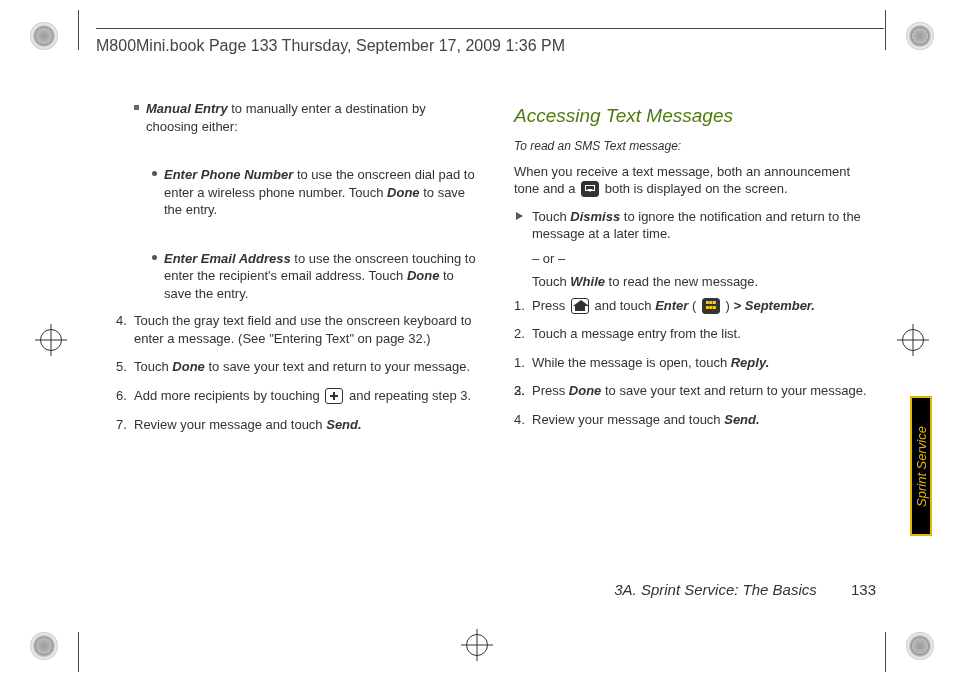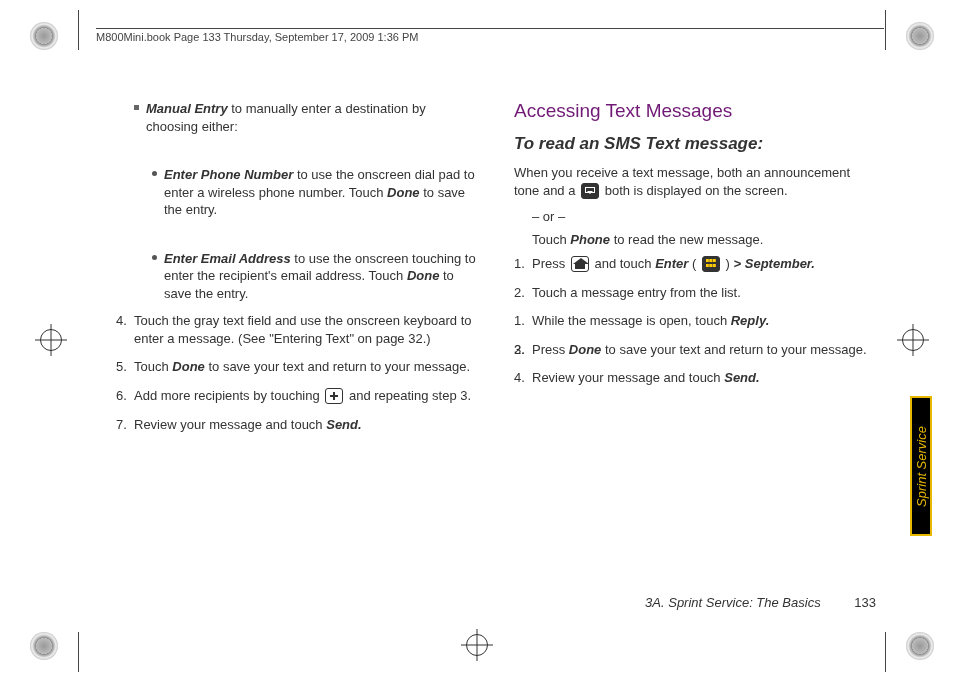--- a/index.html
+++ b/index.html
@@ -26,58 +26,58 @@
   .reg-target:before, .reg-target:after {
     content: ""; position: absolute; background: #333;
   }
   .reg-target:before { left: 50%; top: -6px; bottom: -6px; width: 1px; transform: translateX(-0.5px); }
   .reg-target:after  { top: 50%; left: -6px; right: -6px; height: 1px; transform: translateY(-0.5px); }
   .crop-line { position: absolute; background: #444; }
   .header-bar {
     position: absolute;
     left: 96px; right: 70px; top: 28px; height: 20px;
     border-top: 1px solid #444;
-    font-size: 11px; color: #444;
-    padding-top: 2px;
+    font-size: 16px; color: #444;
+    padding-top: 8px;
   }
   .page-area {
     position: absolute;
     left: 116px; top: 100px; width: 760px; height: 510px;
   }
-  .columns { display: flex; gap: 36px; }
+  .columns { display: flex; gap: 36px; align-items: center; }
   .col { flex: 1 1 0; }
   .entry { margin: 0 0 10px 0; line-height: 1.35; }
   .numlist { margin: 8px 0 0 0; padding: 0; list-style: none; }
   .numlist li { margin: 0 0 11px 0; line-height: 1.35; padding-left: 18px; position: relative; }
   .numlist li .num { position: absolute; left: 0; }
   .sub1 { padding-left: 30px; position: relative; margin-bottom: 10px; line-height: 1.35;}
   .sub1 .sq { position: absolute; left: 18px; top: 5px; width:5px; height:5px; background:#666; }
   .sub2 { padding-left: 48px; position: relative; margin-bottom:10px; line-height:1.35;margin-top:31px; }
   .sub2 .dot { position: absolute; left:36px; top:5px; width:5px; height:5px; border-radius:50%; background:#555; }
   .bolditalic { font-weight: bold; font-style: italic; }
-  .h2 { font-size: 19px; color:#701a75; margin:0 0 12px 0; font-weight: normal; }
-  .h3 { font-size: 17px; font-style: italic; font-weight: bold; margin: 6px 0 10px 0; }
+  .h2 { font-size: 19px; font-style: italic; color:#4d7c0f; margin:0 0 12px 0; font-weight: normal; }
+  .h3 { font-size: 12px; font-style: italic; font-weight: normal; margin: 6px 0 10px 0; }
   .inline-icon { display:inline-block; vertical-align: -4px; width:18px; height:16px; border:1px solid #333; border-radius:3px; position:relative; background:#fff; margin:0 2px;}
   .inline-icon.plus:before, .inline-icon.plus:after { content:""; position:absolute; background:#333; }
   .inline-icon.plus:before { left:4px; right:4px; top:50%; height:1.5px; transform:translateY(-1px);}
   .inline-icon.plus:after  { top:3px; bottom:3px; left:50%; width:1.5px; transform:translateX(-1px);}
   .inline-icon.msg { background:#333; border-color:#333; }
   .inline-icon.msg:before { content:""; position:absolute; left:3px; right:3px; top:3px; bottom:5px; border:1px solid #fff; }
   .inline-icon.msg:after { content:""; position:absolute; left:5px; bottom:1px; border:3px solid transparent; border-top-color:#fff; }
   .inline-icon.home { background:#fff;}
   .inline-icon.home:before { content:""; position:absolute; left:3px; right:3px; bottom:2px; top:7px; background:#333;}
   .inline-icon.home:after { content:""; position:absolute; left:1px; right:1px; top:1px; height:0; border-left:8px solid transparent; border-right:8px solid transparent; border-bottom:6px solid #333;}
   .inline-icon.grid { background:#333; border-color:#333;}
   .inline-icon.grid:before { content:""; position:absolute; left:3px; right:3px; top:2px; bottom:4px;
     background-image: linear-gradient(#fc0,#fc0);
     background-size: 3px 3px; background-repeat: space; }
   .arrow-item { padding-left:18px; position:relative; margin-bottom:8px; line-height:1.35;}
   .arrow-item .tri { position:absolute; left:2px; top:4px; width:0; height:0; border-top:4px solid transparent; border-bottom:4px solid transparent; border-left:7px solid #555;}
   .indent-or { padding-left:18px; margin-bottom:8px;}
-  .footer { position:absolute; right:0; bottom:0; font-style: italic; font-size:13px; }
+  .footer { position:absolute; right:0; bottom:12px; font-style: italic; font-size:15px; }
   .footer .pn { font-style: normal; margin-left: 30px; }
   .side-tab {
     position:absolute; right: 22px; top: 396px; width:22px; height:140px;
     background:#000; border:2px solid #e6b800;
     display:flex; align-items:center; justify-content:center;
   }
   .side-tab span { transform: rotate(-90deg); color:#e6b800; font-style: italic; font-size:13px; white-space:nowrap;}
 </style>
 </head>
 <body>
@@ -126,23 +126,27 @@
         <li><span class="num">7.</span><span>Review your message and touch </span><span class="bolditalic">Send.</span></li>
       </ol>
     </div>
 
     <div class="col">
       <h2 class="h2">Accessing Text Messages</h2>
       <div class="h3">To read an SMS Text message:</div>
       <div class="entry">
         <span>When you receive a text message, both an announcement tone and a </span><span class="inline-icon msg"></span><span> both is displayed on the screen.</span>
       </div>
+      <div class="arrow-item">
+        <span class="tri"></span>
+        <span>Touch </span><span class="bolditalic">Dismiss</span><span> to ignore the notification and return to the message at a later time.</span>
+      </div>
       <div class="indent-or">– or –</div>
       <div class="indent-or">
-        <span>Touch </span><span class="bolditalic">Phone</span><span> to read the new message.</span>
+        <span>Touch </span><span class="bolditalic">While</span><span> to read the new message.</span>
       </div>
 
       <ol class="numlist">
         <li><span class="num">1.</span><span>Press </span><span class="inline-icon home"></span><span> and touch </span><span class="bolditalic">Enter</span><span> ( </span><span class="inline-icon grid"></span><span> ) </span><span class="bolditalic">&gt;</span><span class="bolditalic"> September.</span></li>
         <li><span class="num">2.</span><span>Touch a message entry from the list.</span></li>
       </ol>
 
       <ol class="numlist">
         <li><span class="num">1.</span><span>While the message is open, touch </span><span class="bolditalic">Reply.</span></li>
         <li><span class="num">2.</span></li>

